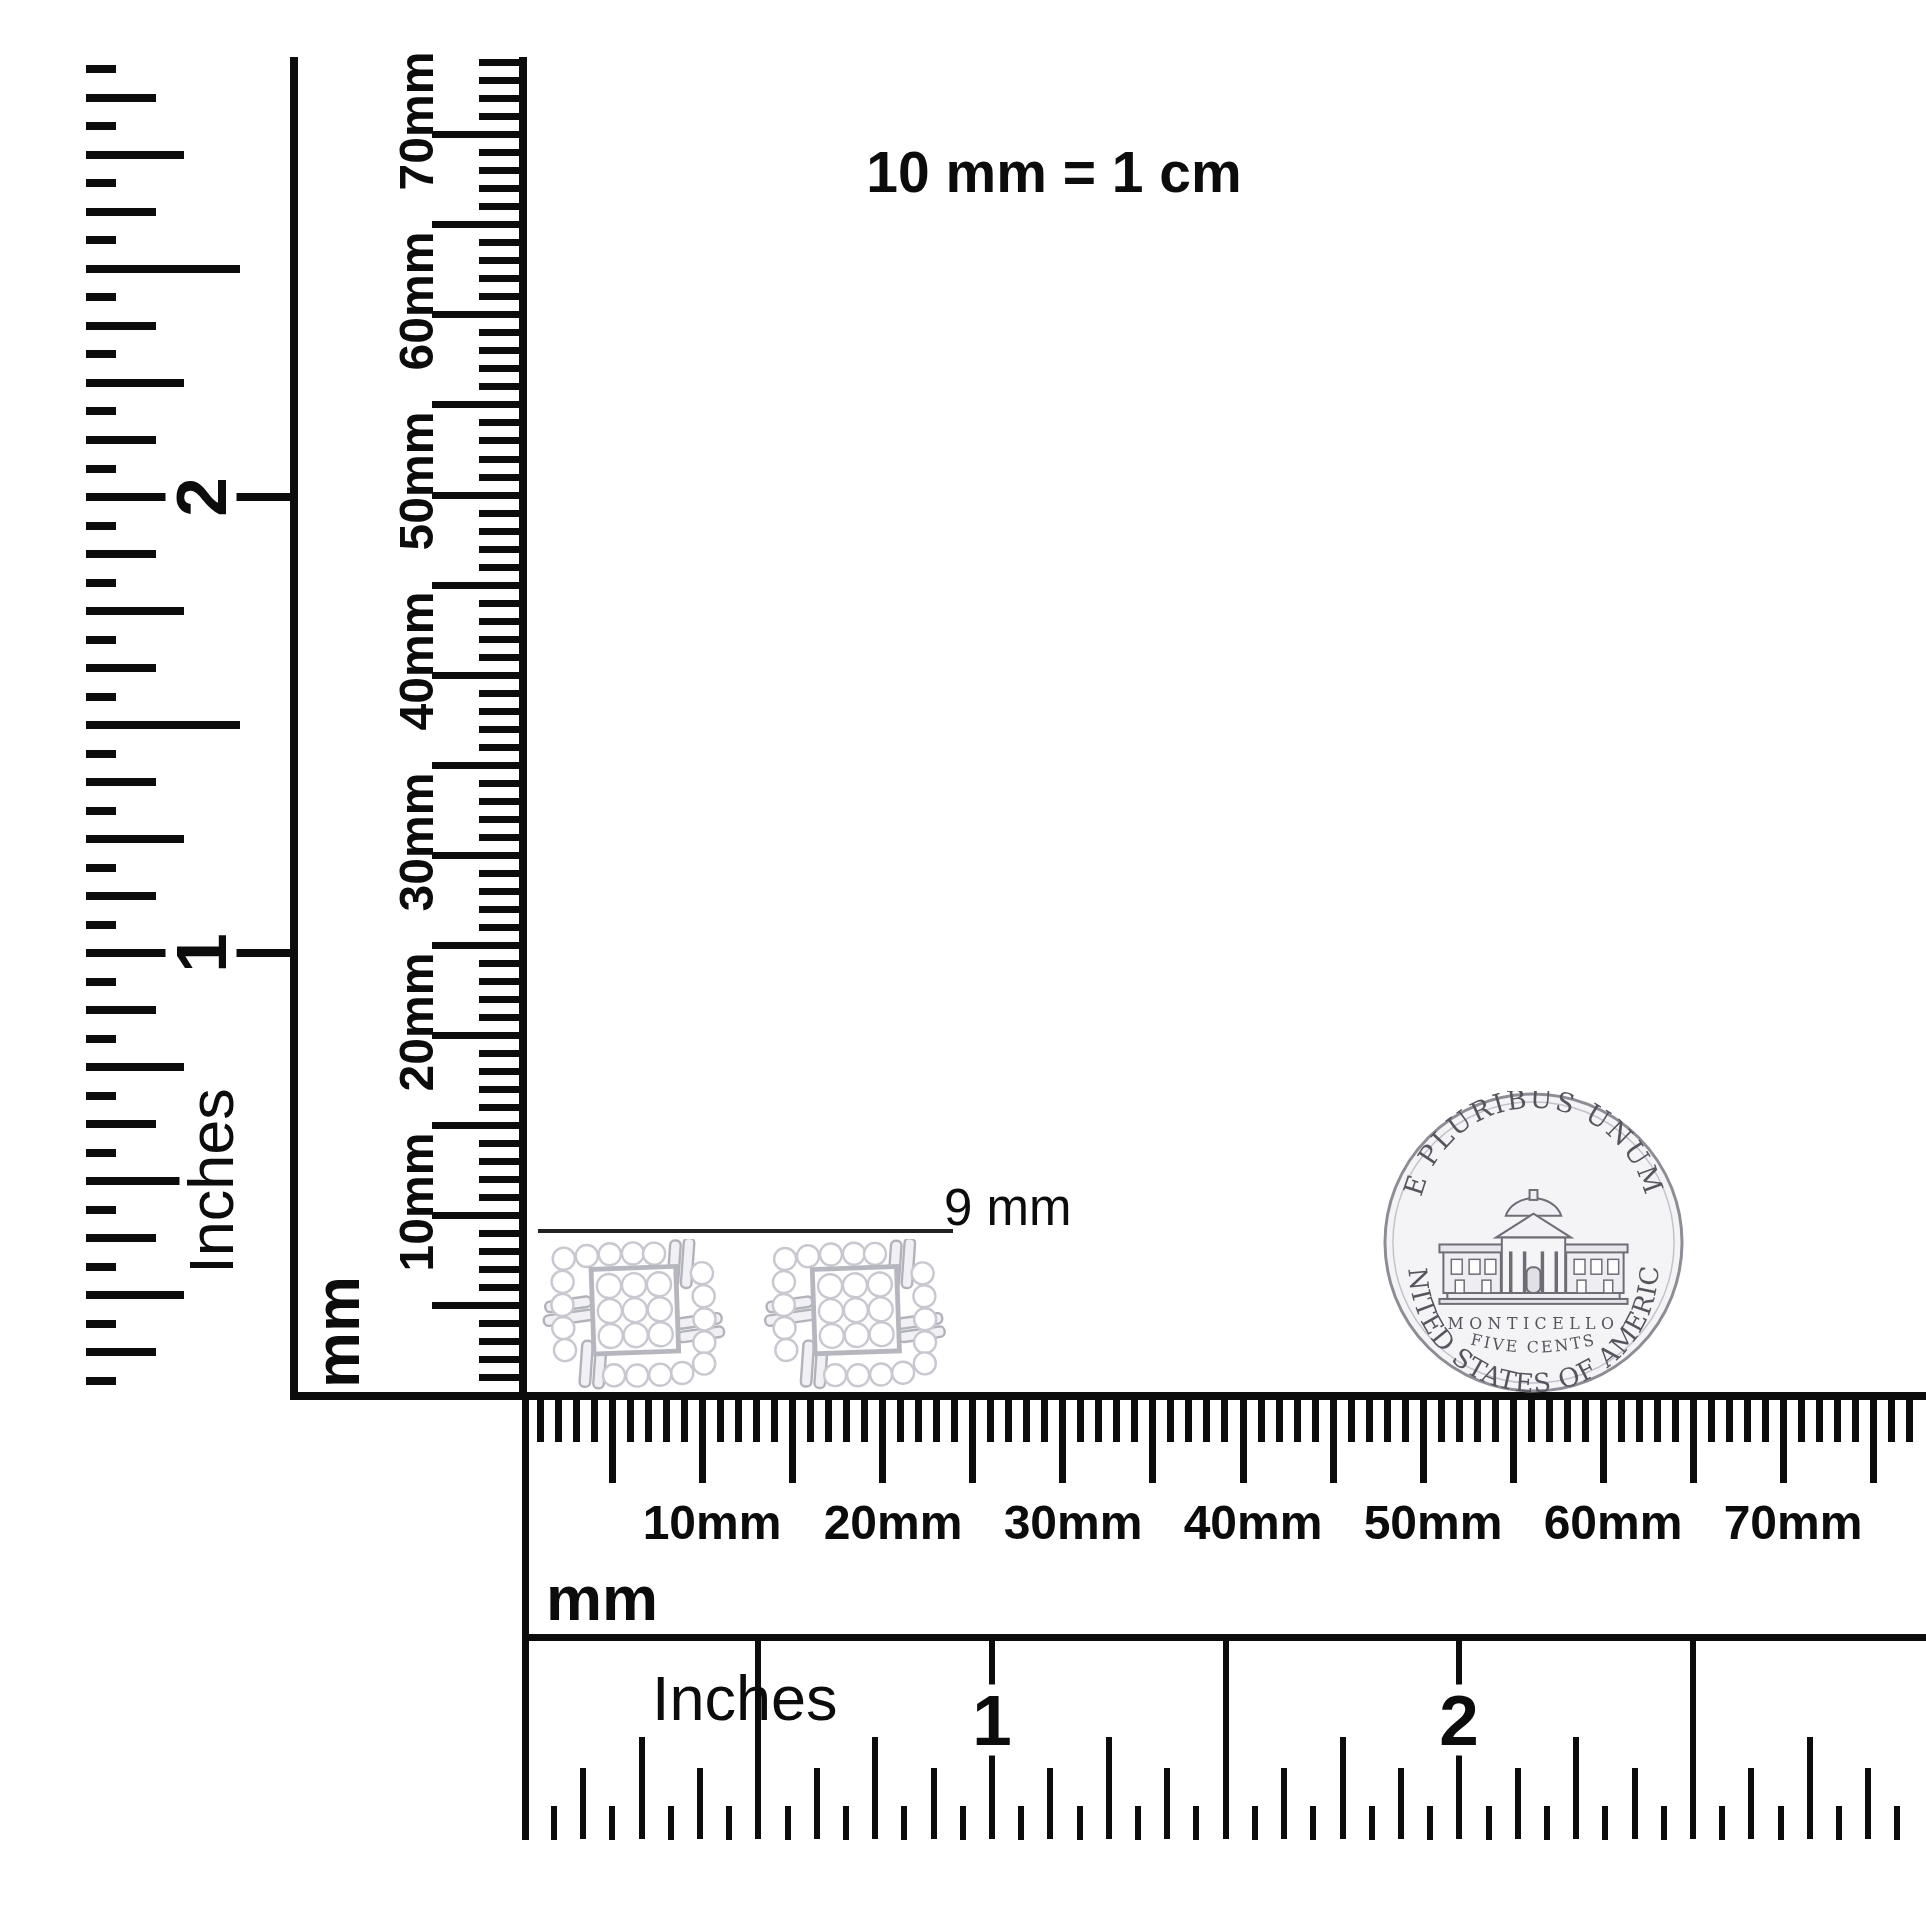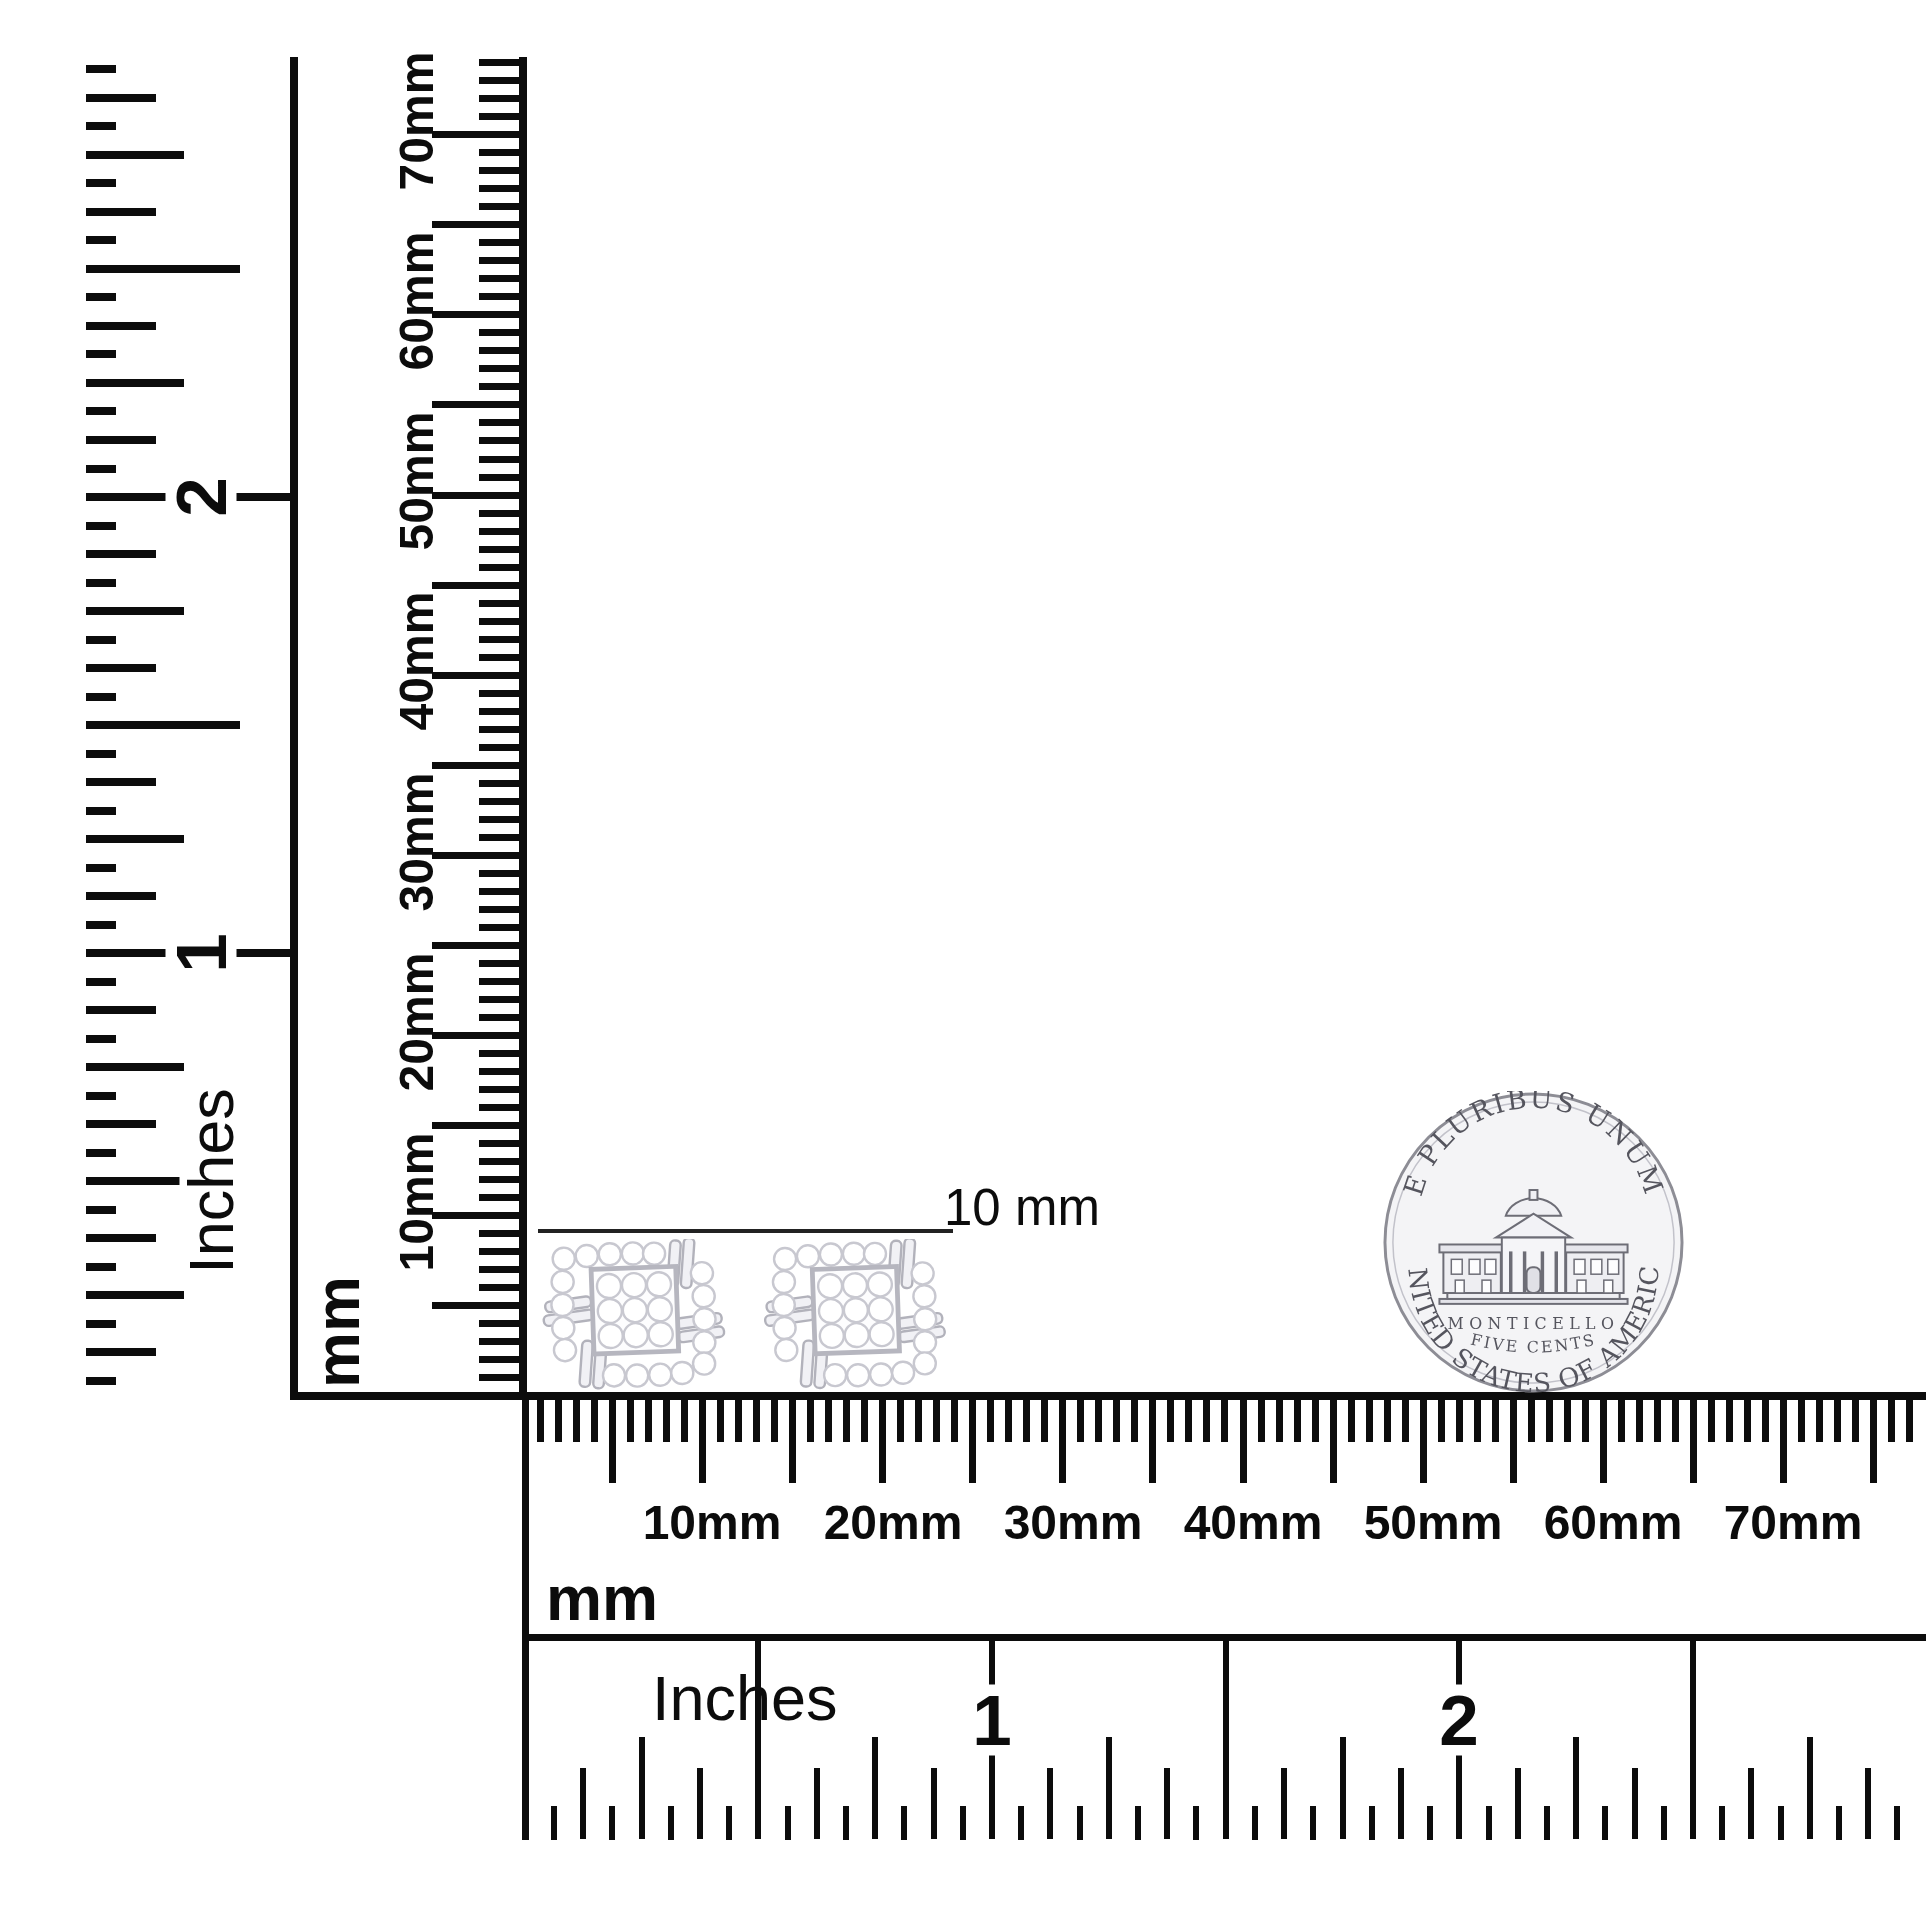--- a/index.html
+++ b/index.html
@@ -15,23 +15,24 @@
   .inches-word{font-weight:400;font-size:63px;background:#fff;padding:0 8px;line-height:1;}
   .note{font-weight:700;font-size:57px;}
   .measure-label{font-weight:400;font-size:51px;}
   svg text{font-family:"DejaVu Serif",serif;}
 </style>
 </head>
 <body>
 
 <div id="canvas">
 
+  <div class="lbl note ctr" style="left:1054px;top:172px;">10 mm = 1 cm</div>
 
   <div style="position:absolute;left:538px;top:1229px;width:415px;height:4px;background:#222;"></div>
-  <div class="lbl measure-label" style="left:944px;top:1178px;">10 mm</div>
+  <div class="lbl measure-label" style="left:944px;top:1178px;">9 mm</div>
 
   <div style="position:absolute;left:290px;top:57px;width:8px;height:1339px;background:#0c0c0c;"></div>
   <div style="position:absolute;left:519px;top:57px;width:8px;height:1339px;background:#0c0c0c;"></div>
   <div style="position:absolute;left:290px;top:1392px;width:1637px;height:8px;background:#0c0c0c;"></div>
   <div style="position:absolute;left:522px;top:1400px;width:7px;height:440px;background:#0c0c0c;"></div>
   <div style="position:absolute;left:522px;top:1634px;width:1405px;height:7px;background:#0c0c0c;"></div>
 
   <div id="ticks">
       <div class="tick" style="left: 86px; top: 65px; width: 30px; height: 8px; background: rgb(12, 12, 12); position: absolute;"></div>
       <div class="tick" style="left: 86px; top: 94px; width: 70px; height: 8px; background: rgb(12, 12, 12); position: absolute;"></div>

